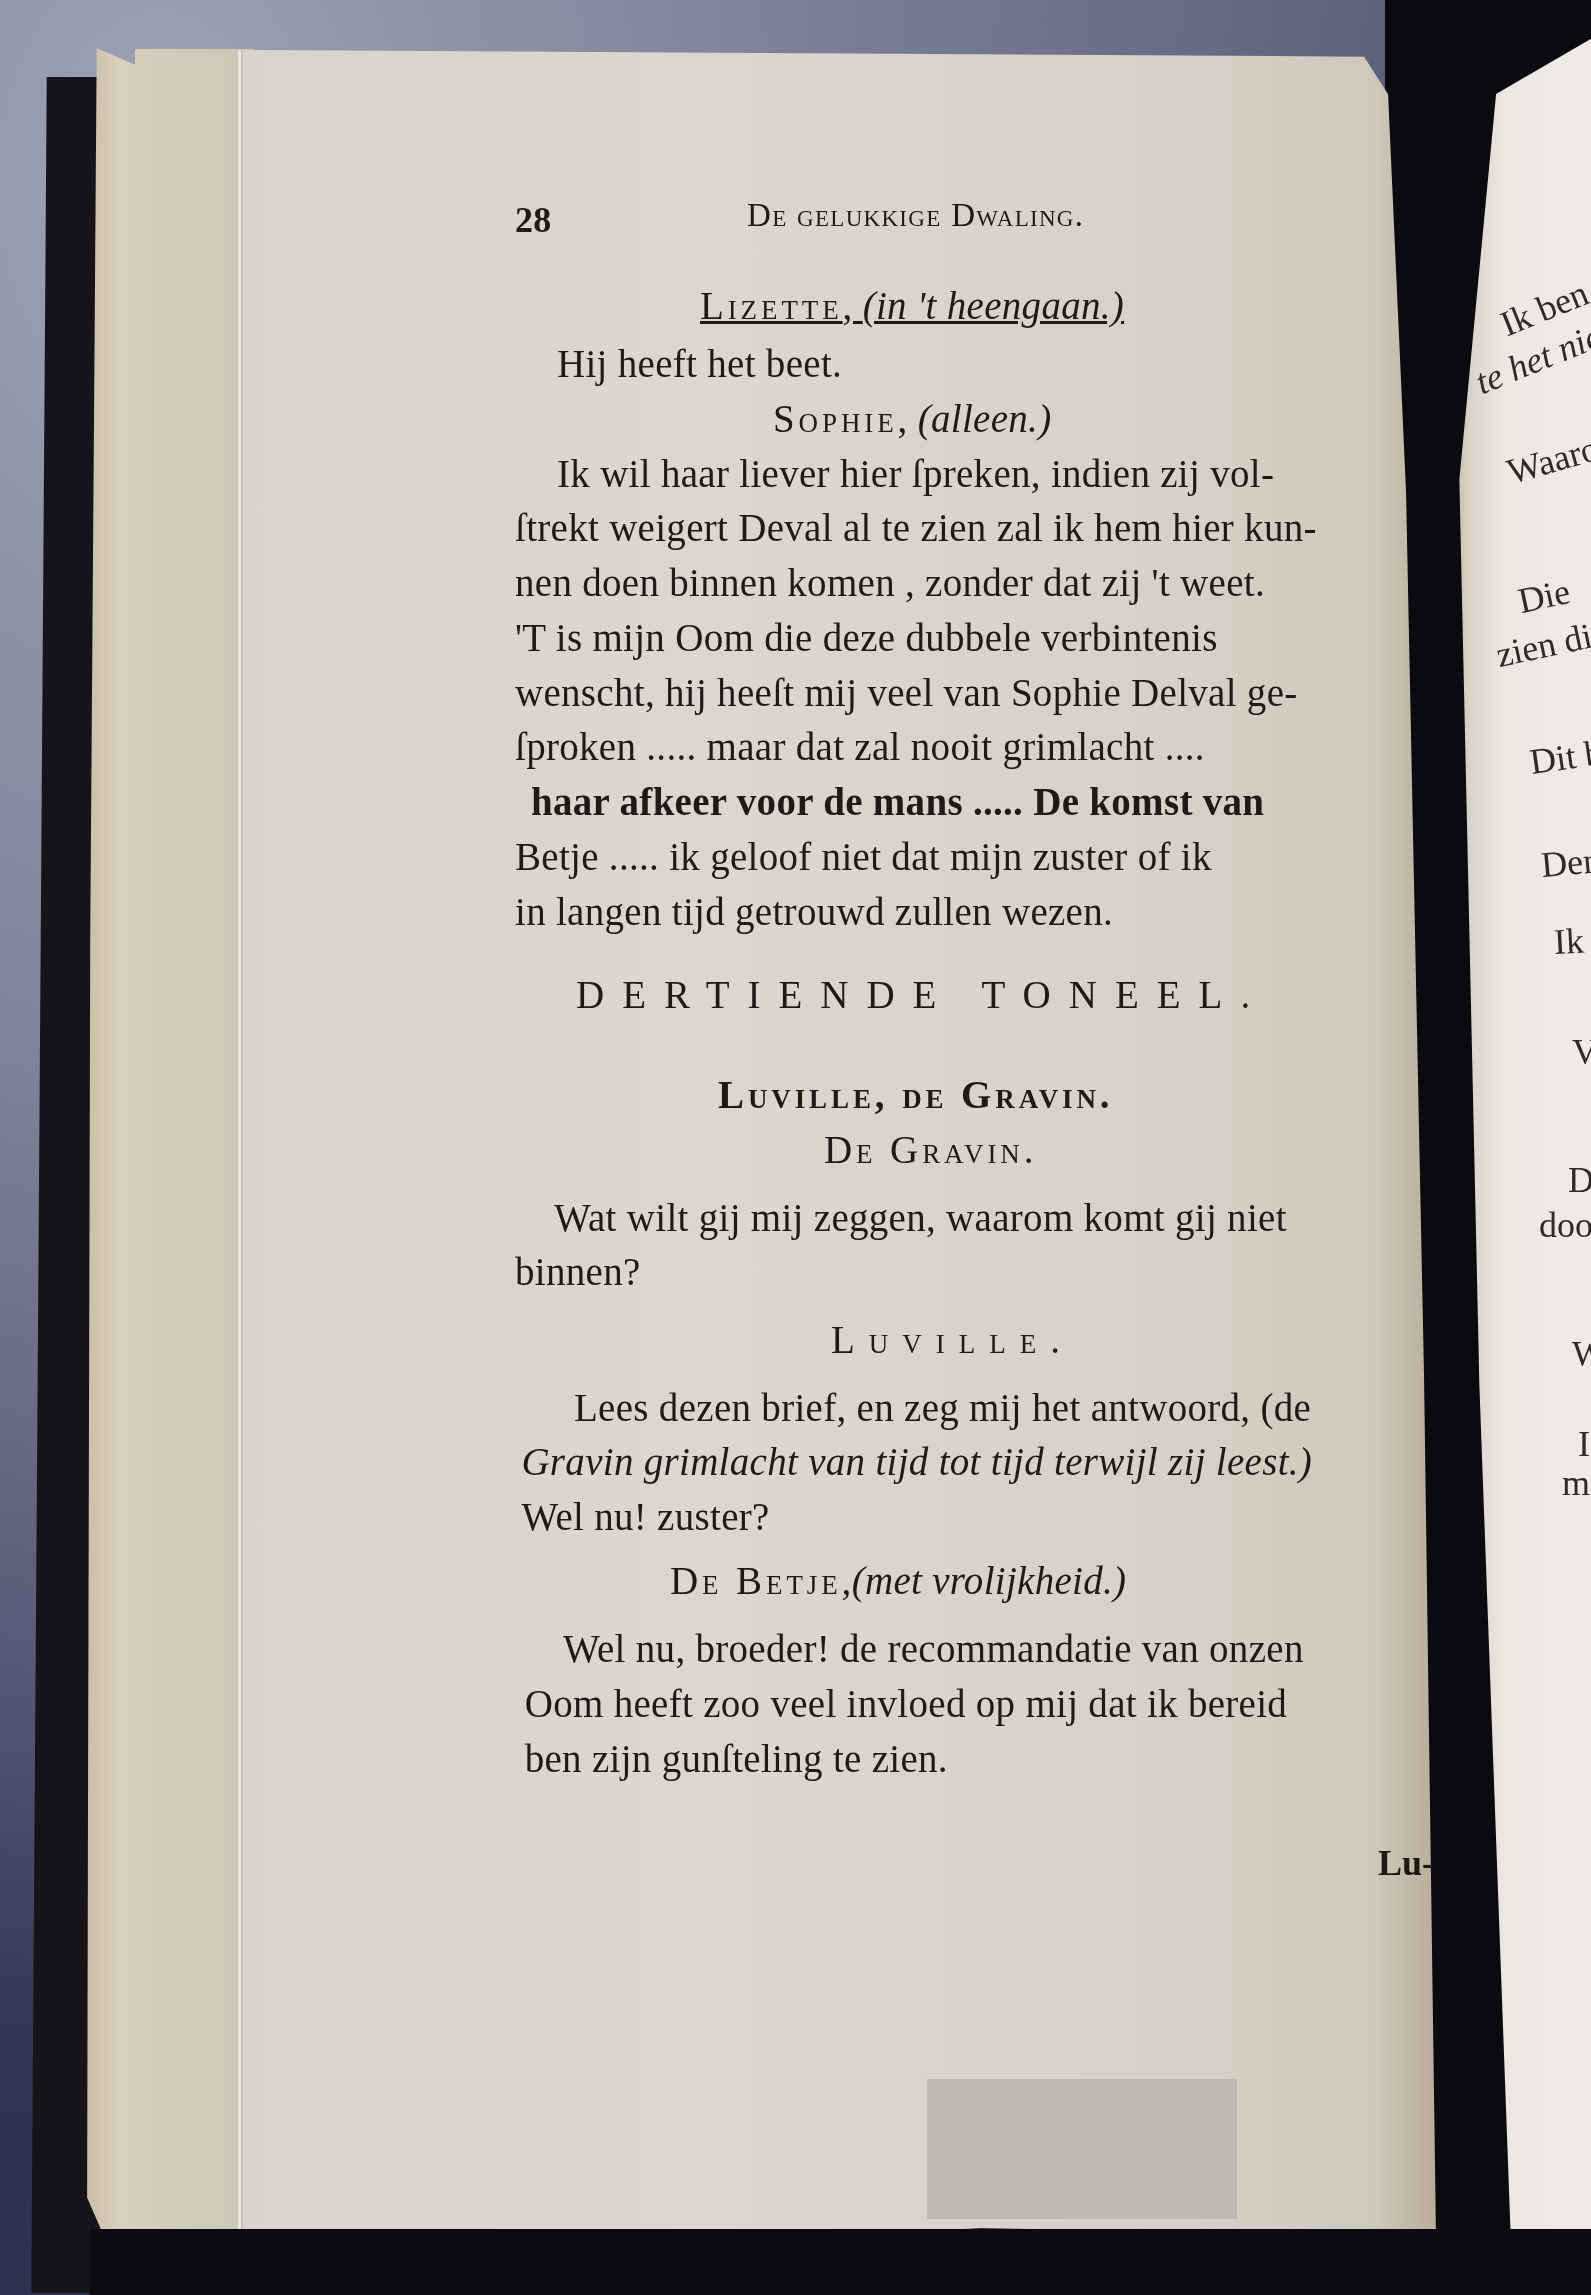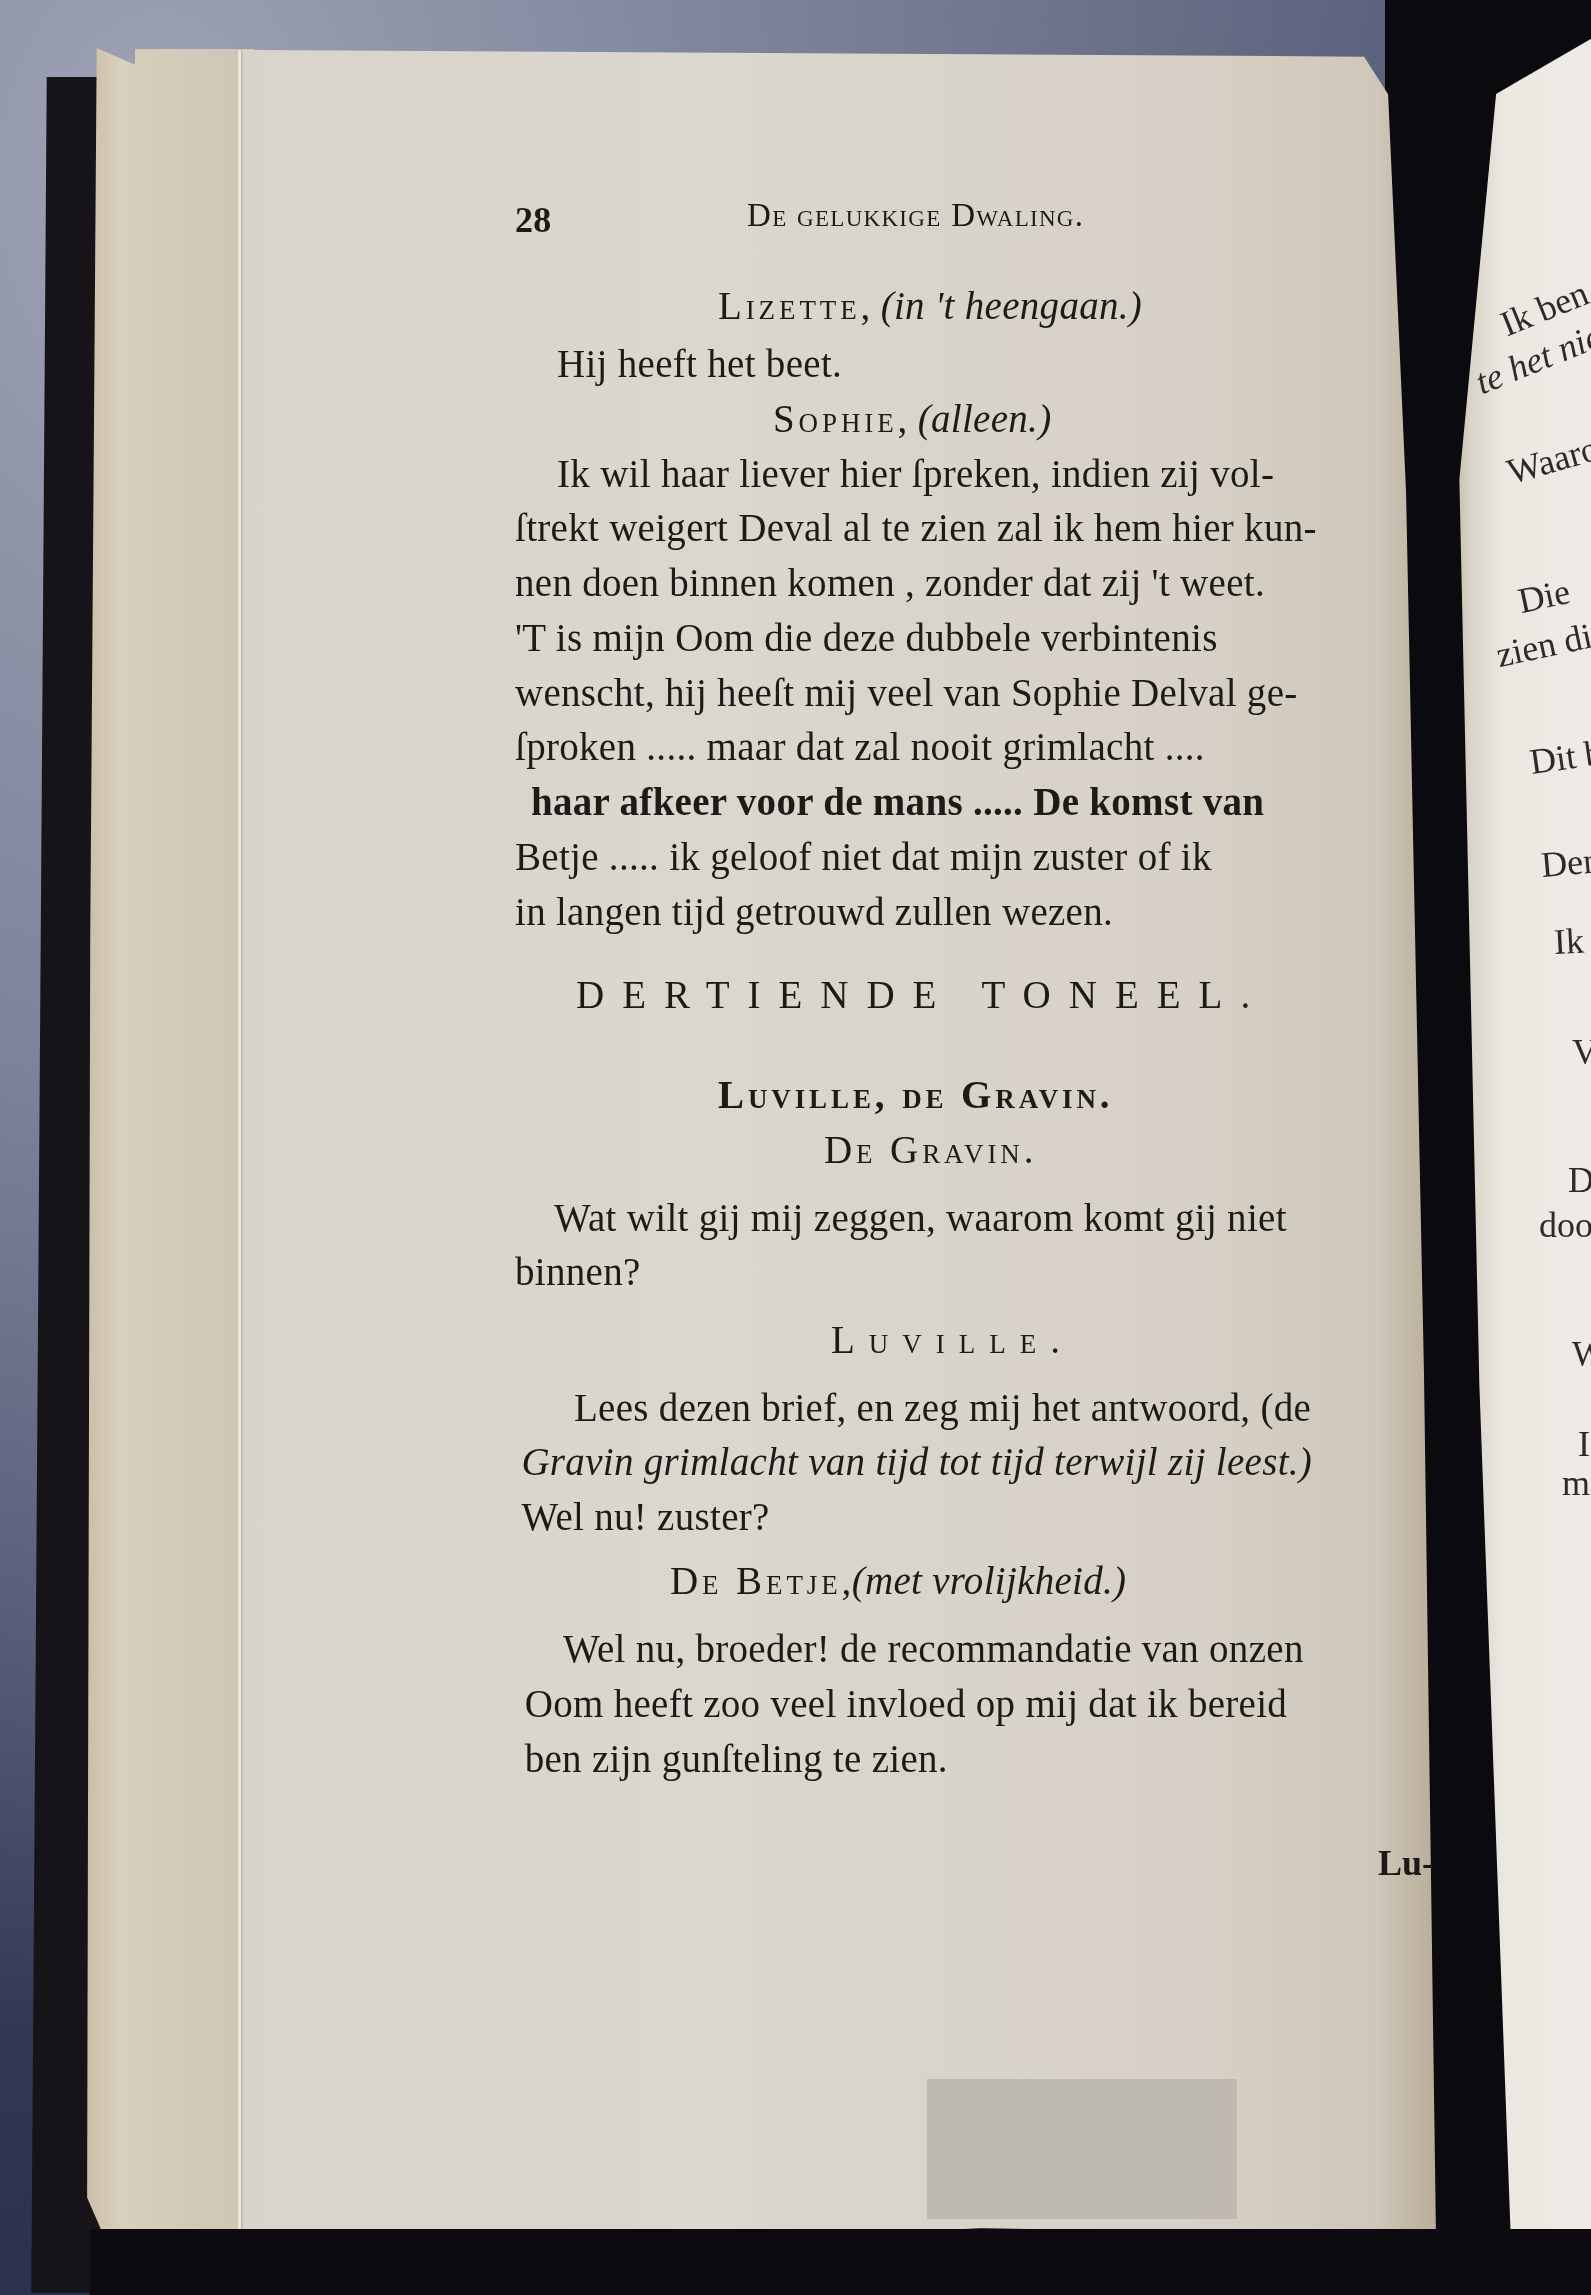--- a/index.html
+++ b/index.html
@@ -105,21 +105,21 @@
     <span class="facing-line" style="left:1572px;top:1333px;">W</span>
     <span class="facing-line" style="left:1578px;top:1423px;">I</span>
     <span class="facing-line" style="left:1562px;top:1462px;">mi</span>
   </div>
 
   <div class="text">
 
     <span class="line pageno" style="left:0;top:6.4px;">28</span>
     <span class="line running-head" style="left:232px;top:4px;">De gelukkige Dwaling.</span>
 
-    <div class="line" style="left:203px;top:90px;">
+    <div class="line" style="left:185px;top:90px;text-decoration:underline;">
       <span class="sc">Lizette</span><span>, </span><span class="it">(in 't heengaan.)</span>
     </div>
     <span class="line" style="left:42px;top:148px;">Hij heeft het beet.</span>
 
     <div class="line" style="left:258px;top:203px;">
       <span class="sc">Sophie</span><span>, </span><span class="it">(alleen.)</span>
     </div>
     <span class="line" style="left:42px;top:258px;">Ik wil haar liever hier ſpreken, indien zij vol-</span>
     <span class="line" style="left:0;top:312px;">ſtrekt weigert Deval al te zien zal ik hem hier kun-</span>
     <span class="line" style="left:0;top:367px;">nen doen binnen komen , zonder dat zij 't weet.</span>

